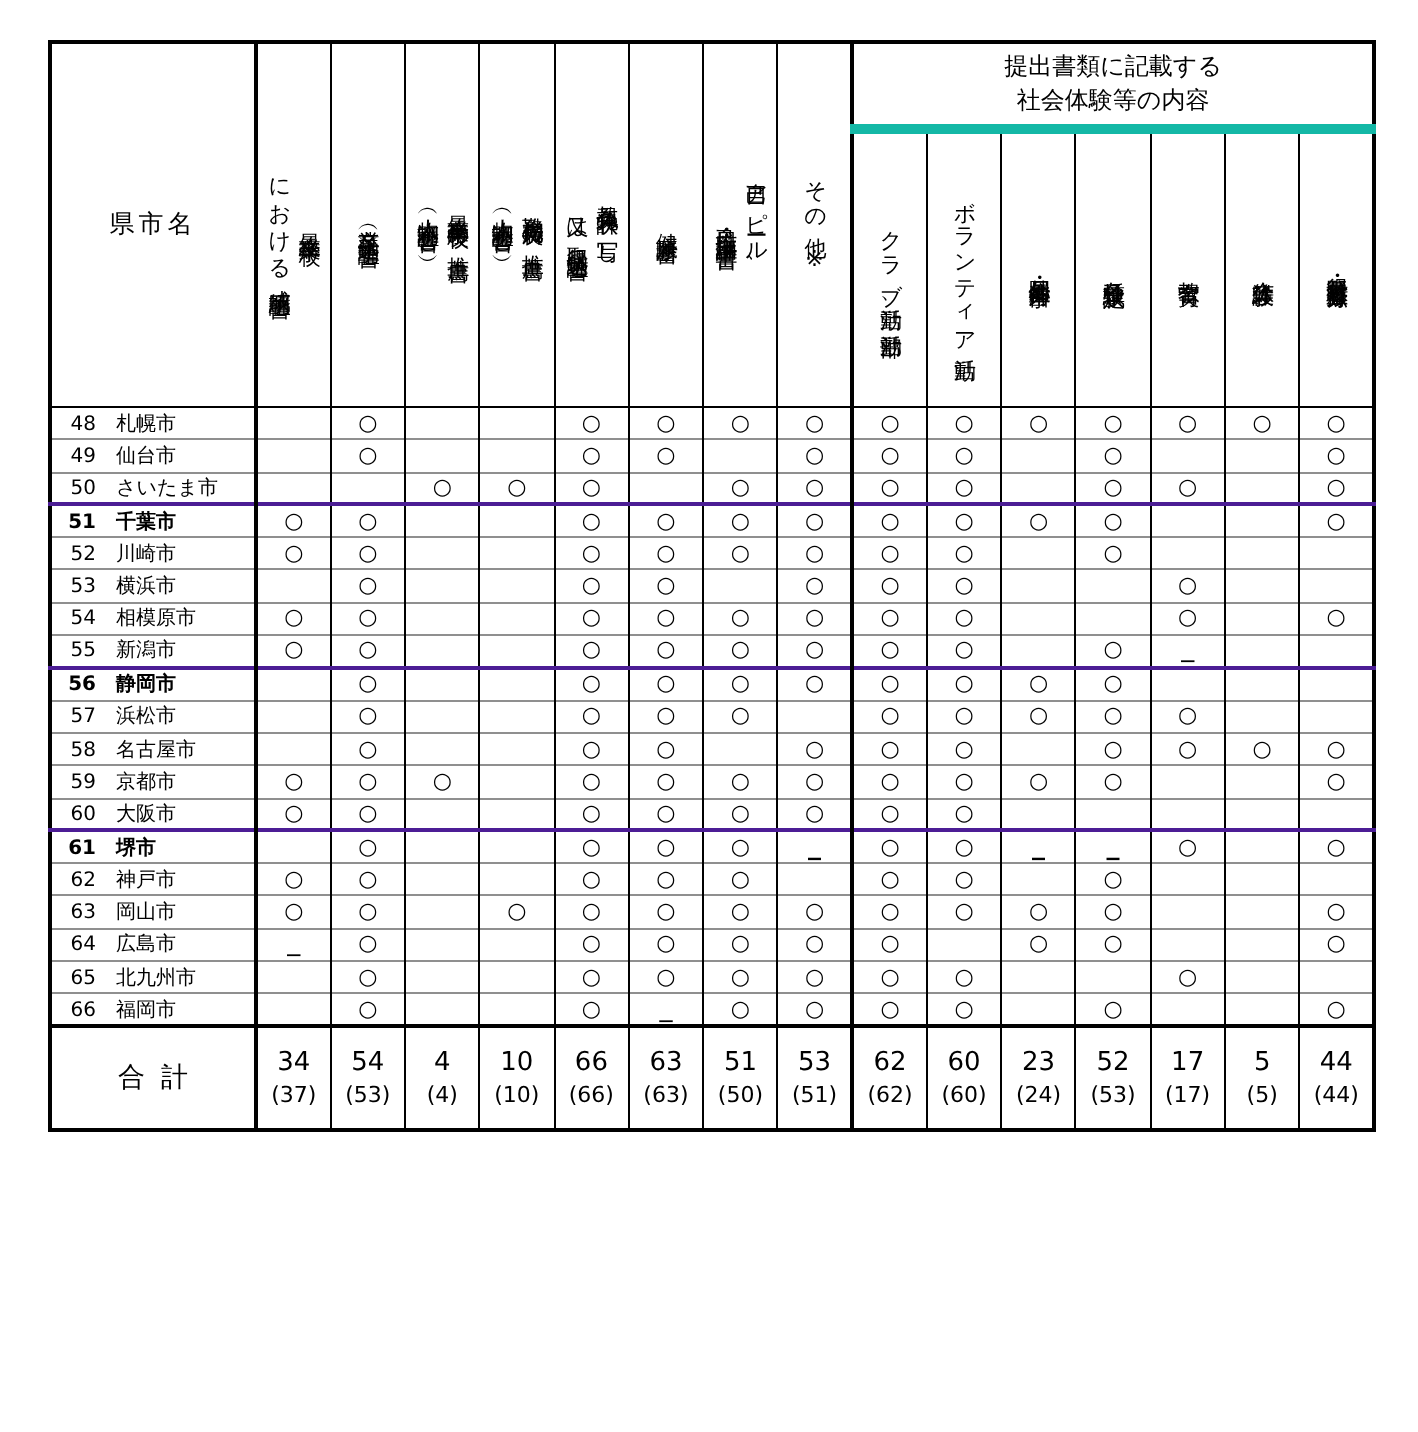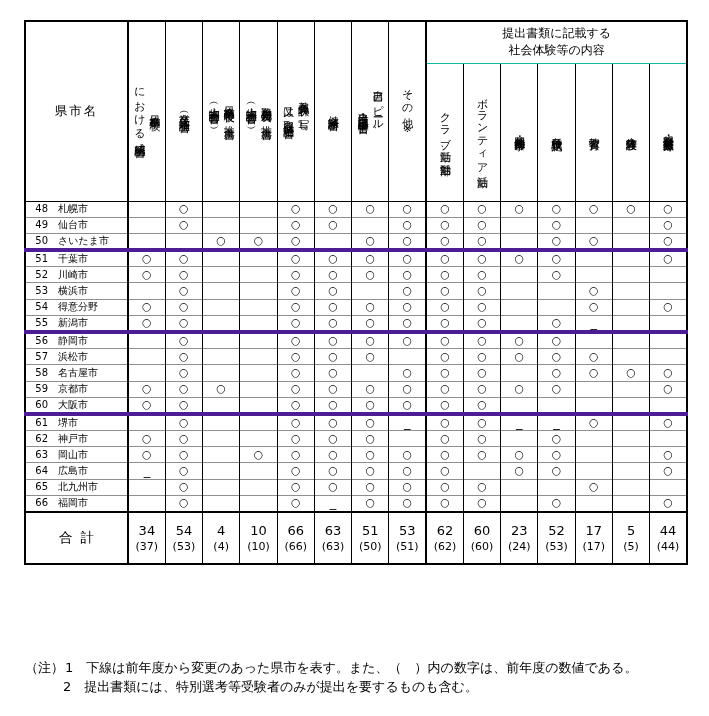--- a/index.html
+++ b/index.html
@@ -4,29 +4,29 @@
 <style>
   html,body{margin:0;padding:0;background:#fff;}
   body{width:709px;height:716px;font-family:"DejaVu Sans","Liberation Sans",sans-serif;color:#000;}
   .page{position:relative;width:709px;height:716px;background:#fff;overflow:hidden;}
 
   table.doc{border-collapse:collapse;table-layout:fixed;position:absolute;left:24px;top:20px;width:664px;border:2px solid #000;}
   th,td{padding:0;}
 
   thead th{border:1px solid #000;font-weight:normal;background:#fff;}
   th.corner{font-size:12.5px;letter-spacing:2px;text-align:center;vertical-align:middle;margin-left:32px;}
-  th.group-title{font-size:12px;line-height:17px;text-align:center;vertical-align:middle;white-space:pre-line;height:40px;border-bottom:1px solid #14b8a6;}
+  th.group-title{font-size:12px;line-height:17px;text-align:center;vertical-align:middle;white-space:pre-line;height:40px;border-bottom:5px solid #14b8a6;}
   th.vth{text-align:center;vertical-align:middle;}
   th.vth .vtxt{display:inline-block;writing-mode:vertical-rl;text-orientation:mixed;font-size:11px;line-height:15px;letter-spacing:1px;white-space:pre-line;text-align:center;height:170px;}
   th.vth.g .vtxt{height:132px;letter-spacing:0.5px;}
   tr.hr1{height:42px;} tr.hr2{height:138px;}
 
   tbody td{border-left:1px solid #000;border-right:1px solid #000;border-top:1px solid #8f8f8f;font-size:11px;}
   tbody tr{height:16.3px;}
-  tbody tr.thick-top td{border-top:4px solid #4c1d95;}
+  tbody tr.thick-top td{border-top:2px solid #4c1d95;font-weight:bold;}
   td.mark{text-align:center;line-height:14px;}
   td.dash{font-size:13px;line-height:10px;vertical-align:middle;}
   td.city-cell{white-space:nowrap;overflow:hidden;font-size:10px;vertical-align:middle;}
   .row-no{display:inline-block;width:22px;text-align:right;padding-right:0;}
   .city-name{padding-left:10px;}
 
   tr.total{height:52px;margin-top:36px;}
   tr.total td{border-top:2px solid #000;text-align:center;vertical-align:middle;}
   tr.total td .tv{font-size:13px;line-height:17px;}
   tr.total td .tp{font-size:11px;line-height:15px;}
@@ -196,21 +196,21 @@
           <td class="mark">○</td>
           <td class="mark bl2">○</td>
           <td class="mark">○</td>
           <td class="mark"></td>
           <td class="mark"></td>
           <td class="mark">○</td>
           <td class="mark"></td>
           <td class="mark"></td>
         </tr>
         <tr>
-          <td class="city-cell"><span class="row-no">54</span><span class="city-name">得意分野</span></td>
+          <td class="city-cell"><span class="row-no">54</span><span class="city-name">相模原市</span></td>
           <td class="mark bl2">○</td>
           <td class="mark">○</td>
           <td class="mark"></td>
           <td class="mark"></td>
           <td class="mark">○</td>
           <td class="mark">○</td>
           <td class="mark">○</td>
           <td class="mark">○</td>
           <td class="mark bl2">○</td>
           <td class="mark">○</td>
@@ -496,18 +496,14 @@
           </td>
           <td class="">
             <div class="tv">44</div>
             <div class="tp">(44)</div>
           </td>
         </tr>
       </tbody>
     </table>
 
 
-  <div class="notes">
-    <div class="n1"><span class="nlabel">（注）</span><span>1　下線は前年度から変更のあった県市を表す。また、（　）内の数字は、前年度の数値である。</span></div>
-    <div class="n2"><span>2　提出書類には、特別選考等受験者のみが提出を要するものも含む。</span></div>
-  </div>
 
 </div>
 
 </body></html>

